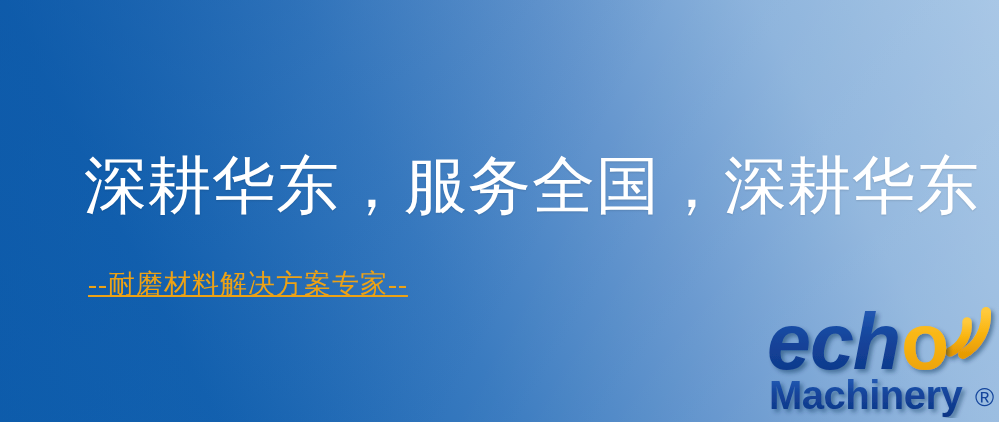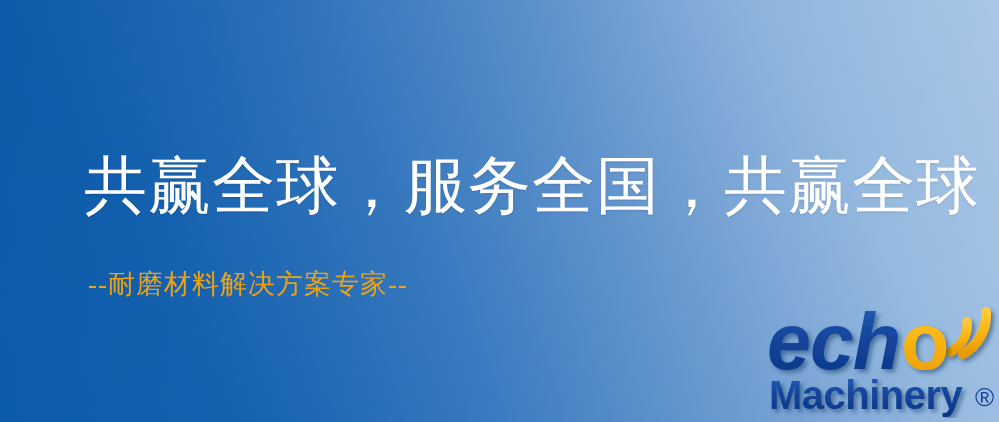--- a/index.html
+++ b/index.html
@@ -41,40 +41,41 @@
   #subtitle {
     position: absolute;
     left: 88px;
     top: 268px;
     font-family: "Liberation Serif", "DejaVu Serif", serif;
     font-size: 27px;
     line-height: 1.2;
     color: #eda215;
     letter-spacing: 1px;
     white-space: nowrap;
+    text-decoration: underline;
   }
 
   
   #logo {
     position: absolute;
     left: 767px;
     top: 296px;
     width: 245px;
     height: 122px;
   }
   #logo svg { display: block; width: 245px; height: 122px; }
 </style>
 </head>
 <body>
 
 <div id="banner">
 
   <div id="banner-gradient-overlay"></div>
 
-  <div id="headline">共赢全球，服务全国，共赢全球</div>
+  <div id="headline">深耕华东，服务全国，深耕华东</div>
 
   <div id="subtitle">--耐磨材料解决方案专家--</div>
 
   <div id="logo">
     <svg viewBox="0 0 245 122" xmlns="http://www.w3.org/2000/svg" aria-hidden="true">
       <defs>
         <linearGradient id="blueGrad" x1="0" y1="0" x2="0" y2="1">
           <stop offset="0%" stop-color="#2a63bd"></stop>
           <stop offset="45%" stop-color="#14459c"></stop>
           <stop offset="100%" stop-color="#0e3585"></stop>

